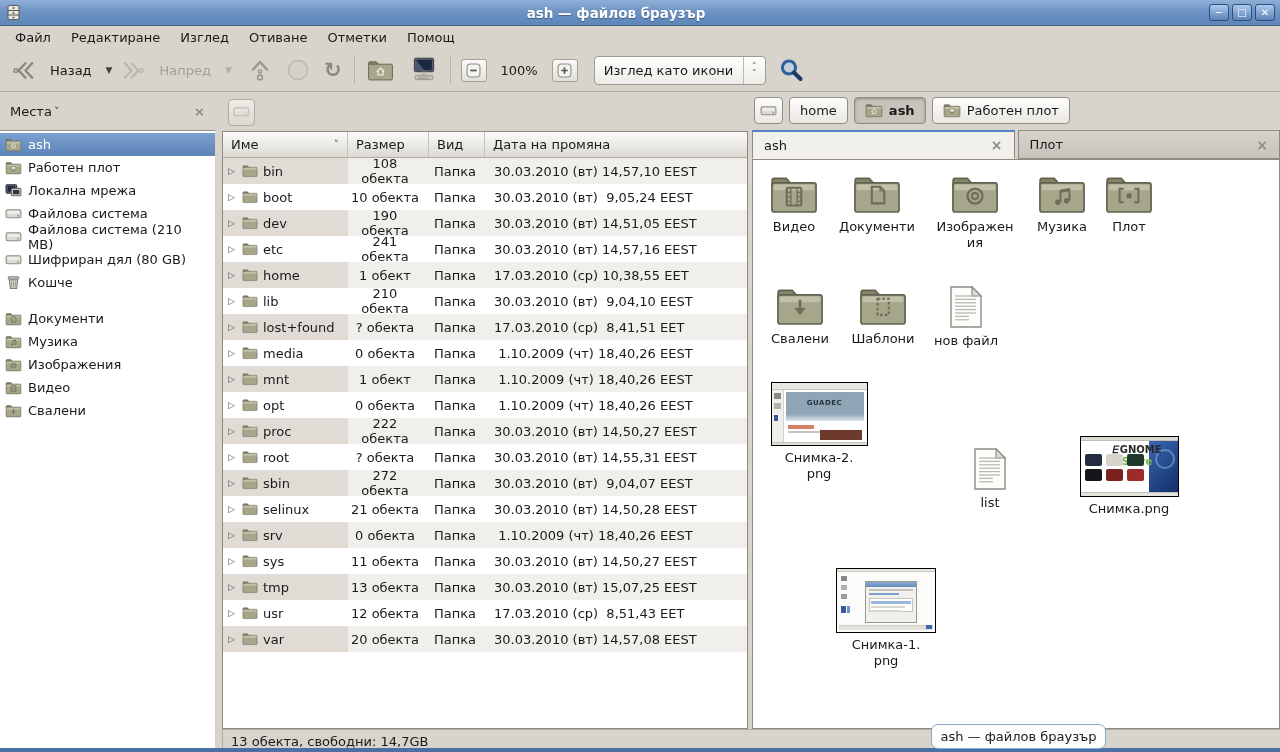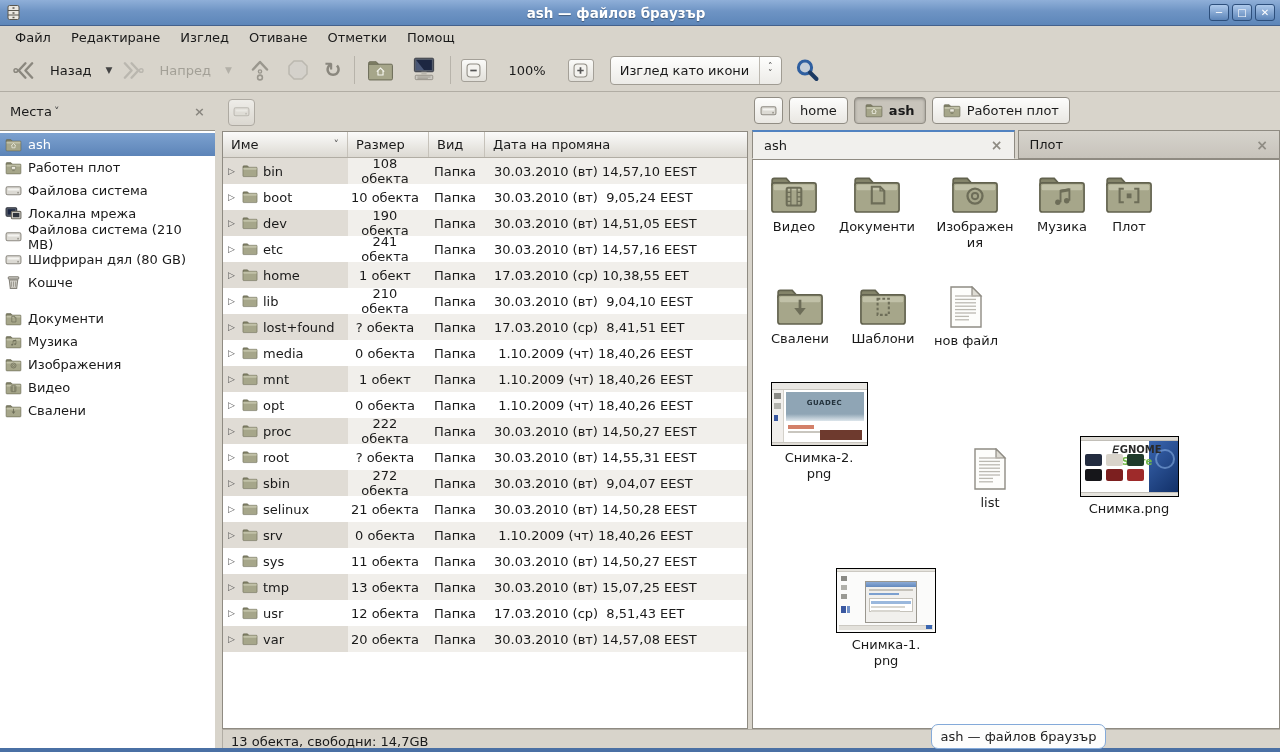--- a/index.html
+++ b/index.html
@@ -22,21 +22,21 @@
   .menubar { height:23px; display:flex; align-items:center; padding-left:5px; }
   .menu-item { padding:2px 10px; }
   .toolbar { height:43px; display:flex; align-items:center; padding:0 7px;
              border-bottom:1px solid #b1ada4; }
   .tbtn { display:flex; align-items:center; gap:14px; padding:2px 4px; border-radius:4px; }
   .tbtn.disabled { color:#a3a097; }
   .tsep { width:1px; height:28px; background:#b7b3aa; margin:0 8px; }
   .zoombtn { width:26px; height:23px; border:1px solid #a4a098; border-radius:3px;
              background:linear-gradient(#fafaf8,#e2e0da); display:flex; align-items:center;
              justify-content:center; margin:0 2px; }
-  .zoom-level { margin:0 20px;text-align:center; }
+  .zoom-level { margin:0 12px;text-align:center; }
   .combo { height:29px; width:172px; border:1px solid #a09c93; border-radius:4px; margin-left:14px;
            background:linear-gradient(#fefefd,#ecebe7); display:flex; align-items:center; padding-left:9px; }
   .combo .spin { margin-left:auto; border-left:1px solid #bcb8b0; height:100%; width:22px;
                  display:flex; flex-direction:column; align-items:center; justify-content:center;
                  font-size:9px; line-height:7px; color:#444; }
   .searchbtn { margin-left:12px; display:flex; align-items:center; }
 
   
   .main { position:absolute; top:93px; left:0; right:0; bottom:0; display:flex; }
   .sidebar { width:215px; display:flex; flex-direction:column; }
@@ -261,37 +261,37 @@
     <rect x="4.5" y="10.5" width="39" height="5.5" rx="1.5" fill="#c4c4ab" opacity="0.9"></rect>
     <rect x="18" y="15.5" width="12" height="8.5" rx="1" fill="#eceadf" stroke="#6d6d58" stroke-width="1.6"></rect>
               <path d="M20.5,27.5 h7" stroke="#6d6d58" stroke-width="1.8"></path>
   </svg>
           </span>
           <span>Работен плот</span>
         </div>
         <div class="side-item">
           <span class="s-icon">
             <svg width="17" height="17" viewBox="0 0 16 16">
-              <rect x="1" y="4.5" width="14" height="7.5" rx="1.5" fill="#dcdad4" stroke="#8f8c84"></rect>
-              <rect x="2.5" y="6" width="11" height="2" rx="1" fill="#f4f3f0"></rect>
-              <circle cx="12.3" cy="10" r="0.9" fill="#9a978f"></circle>
-            </svg>
-          </span>
-          <span>Файлова система</span>
-        </div>
-        <div class="side-item">
-          <span class="s-icon">
-            <svg width="17" height="17" viewBox="0 0 16 16">
               <rect x="1" y="2.5" width="10" height="8" rx="1" fill="#565d6b" stroke="#30343d"></rect>
               <rect x="2.5" y="4" width="7" height="5" fill="#1d2742"></rect>
               <rect x="6" y="6" width="9" height="7" rx="1" fill="#cfccc5" stroke="#6f6c64"></rect>
               <rect x="7.5" y="7.5" width="6" height="4" fill="#30343d"></rect>
             </svg>
           </span>
           <span>Локална мрежа</span>
+        </div>
+        <div class="side-item">
+          <span class="s-icon">
+            <svg width="17" height="17" viewBox="0 0 16 16">
+              <rect x="1" y="4.5" width="14" height="7.5" rx="1.5" fill="#dcdad4" stroke="#8f8c84"></rect>
+              <rect x="2.5" y="6" width="11" height="2" rx="1" fill="#f4f3f0"></rect>
+              <circle cx="12.3" cy="10" r="0.9" fill="#9a978f"></circle>
+            </svg>
+          </span>
+          <span>Файлова система</span>
         </div>
         <div class="side-item">
           <span class="s-icon">
             <svg width="17" height="17" viewBox="0 0 16 16">
               <rect x="1" y="4.5" width="14" height="7.5" rx="1.5" fill="#dcdad4" stroke="#8f8c84"></rect>
               <rect x="2.5" y="6" width="11" height="2" rx="1" fill="#f4f3f0"></rect>
               <circle cx="12.3" cy="10" r="0.9" fill="#9a978f"></circle>
             </svg>
           </span>
           <span>Файлова система (210 MB)</span>

